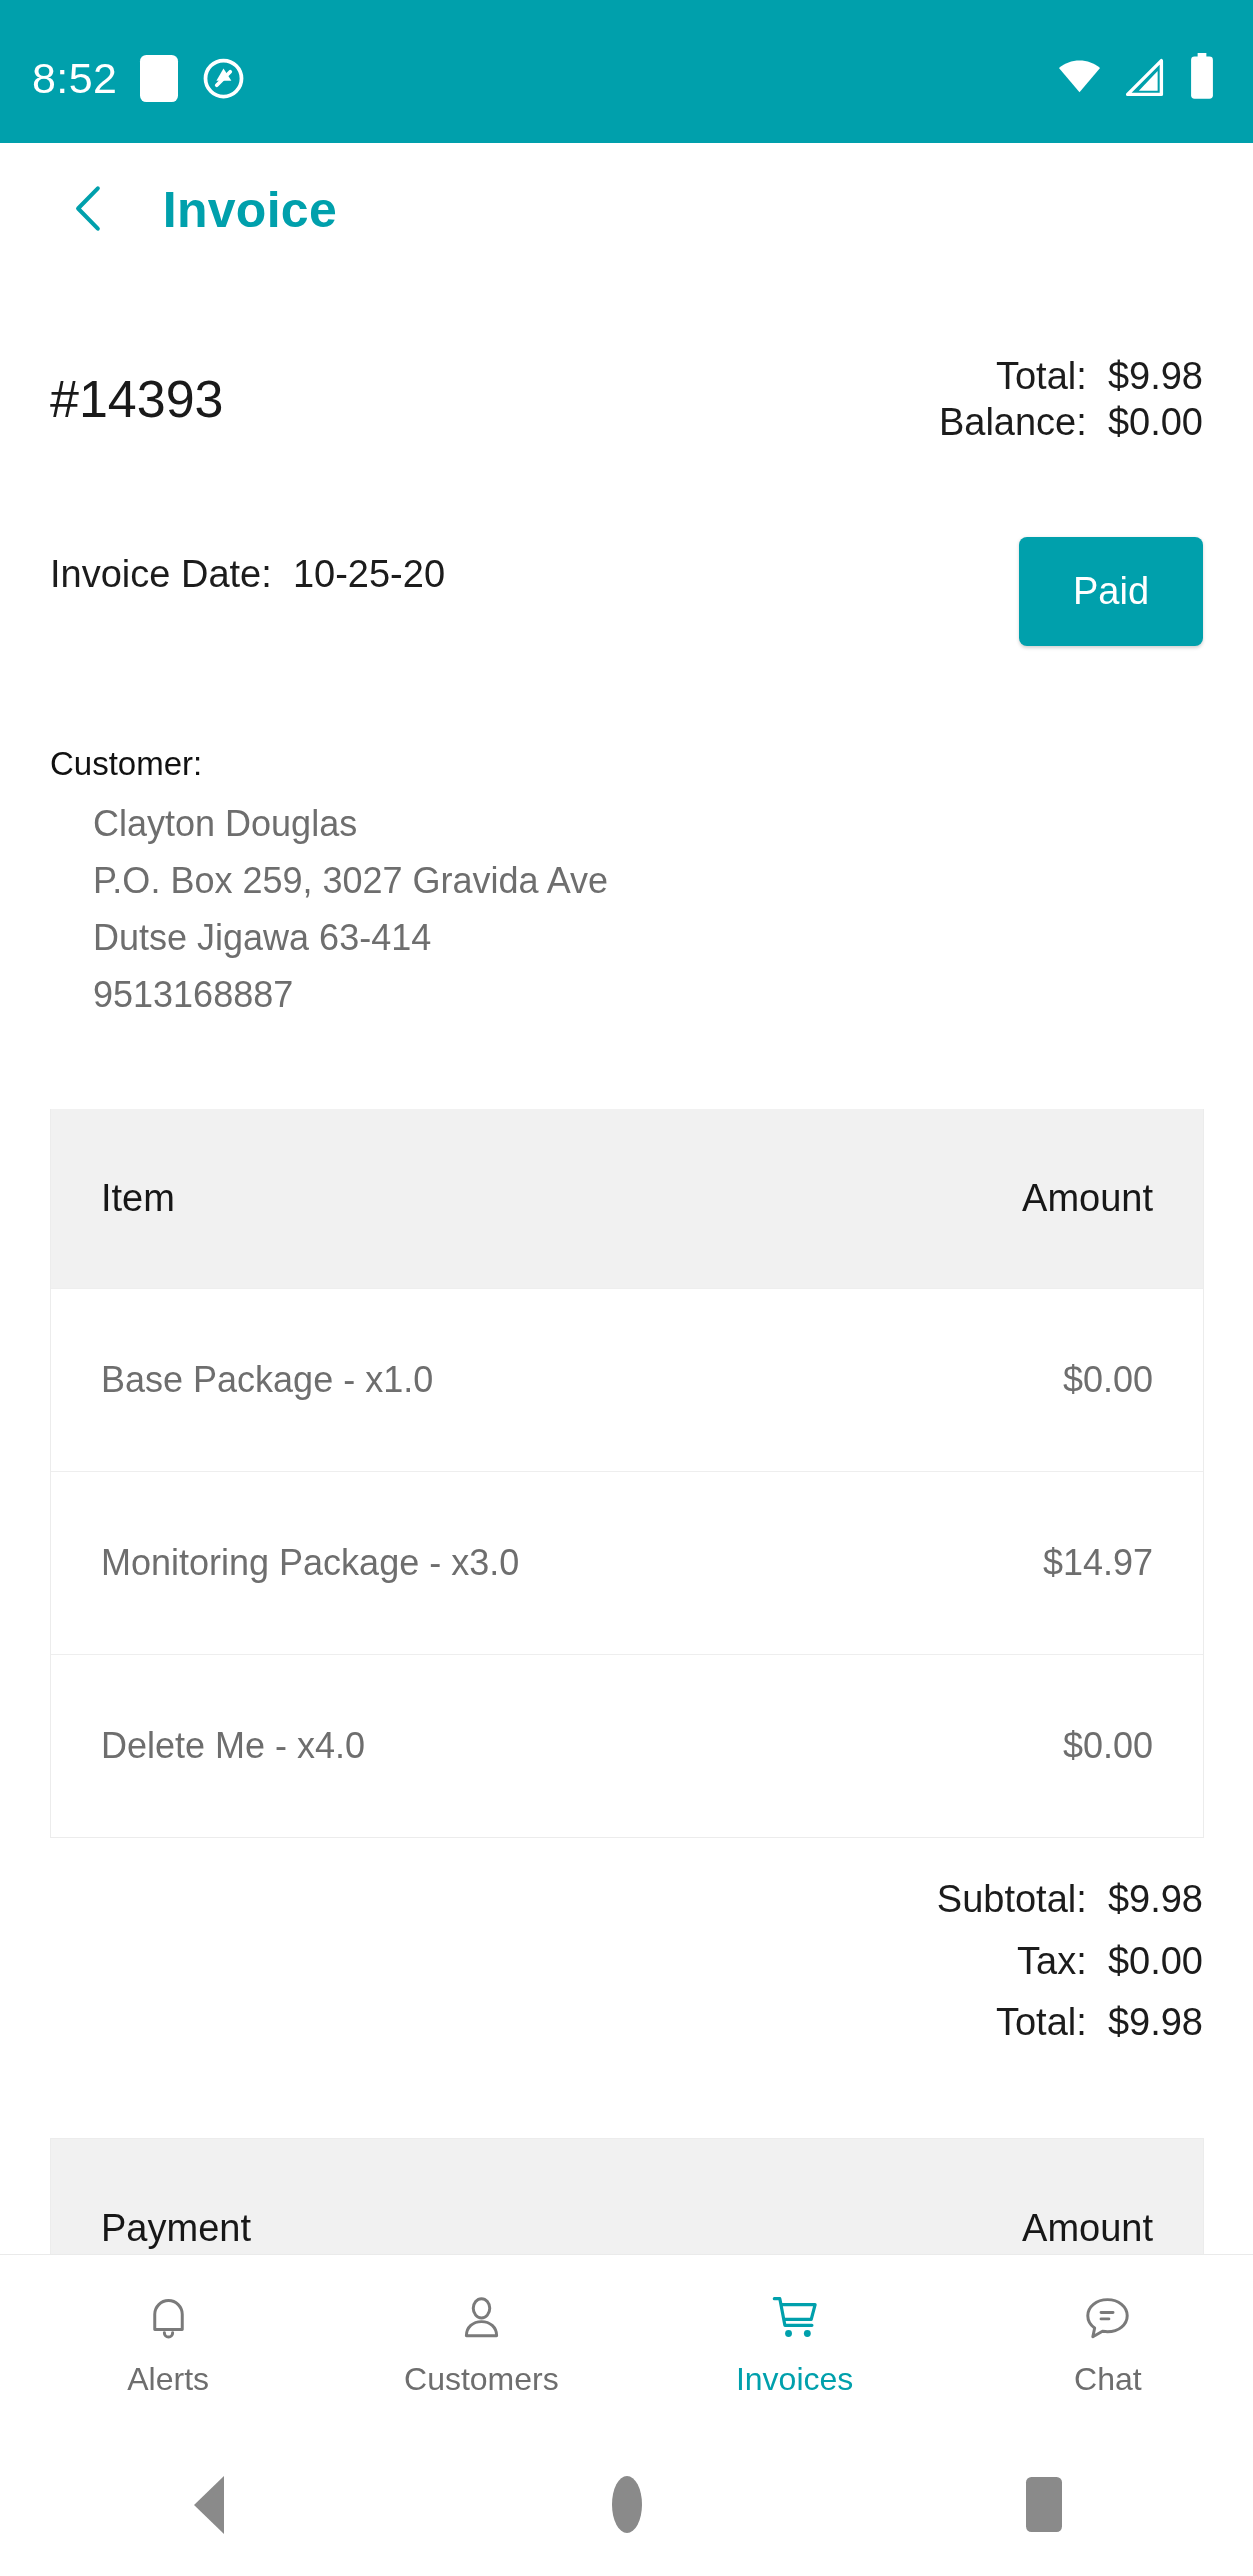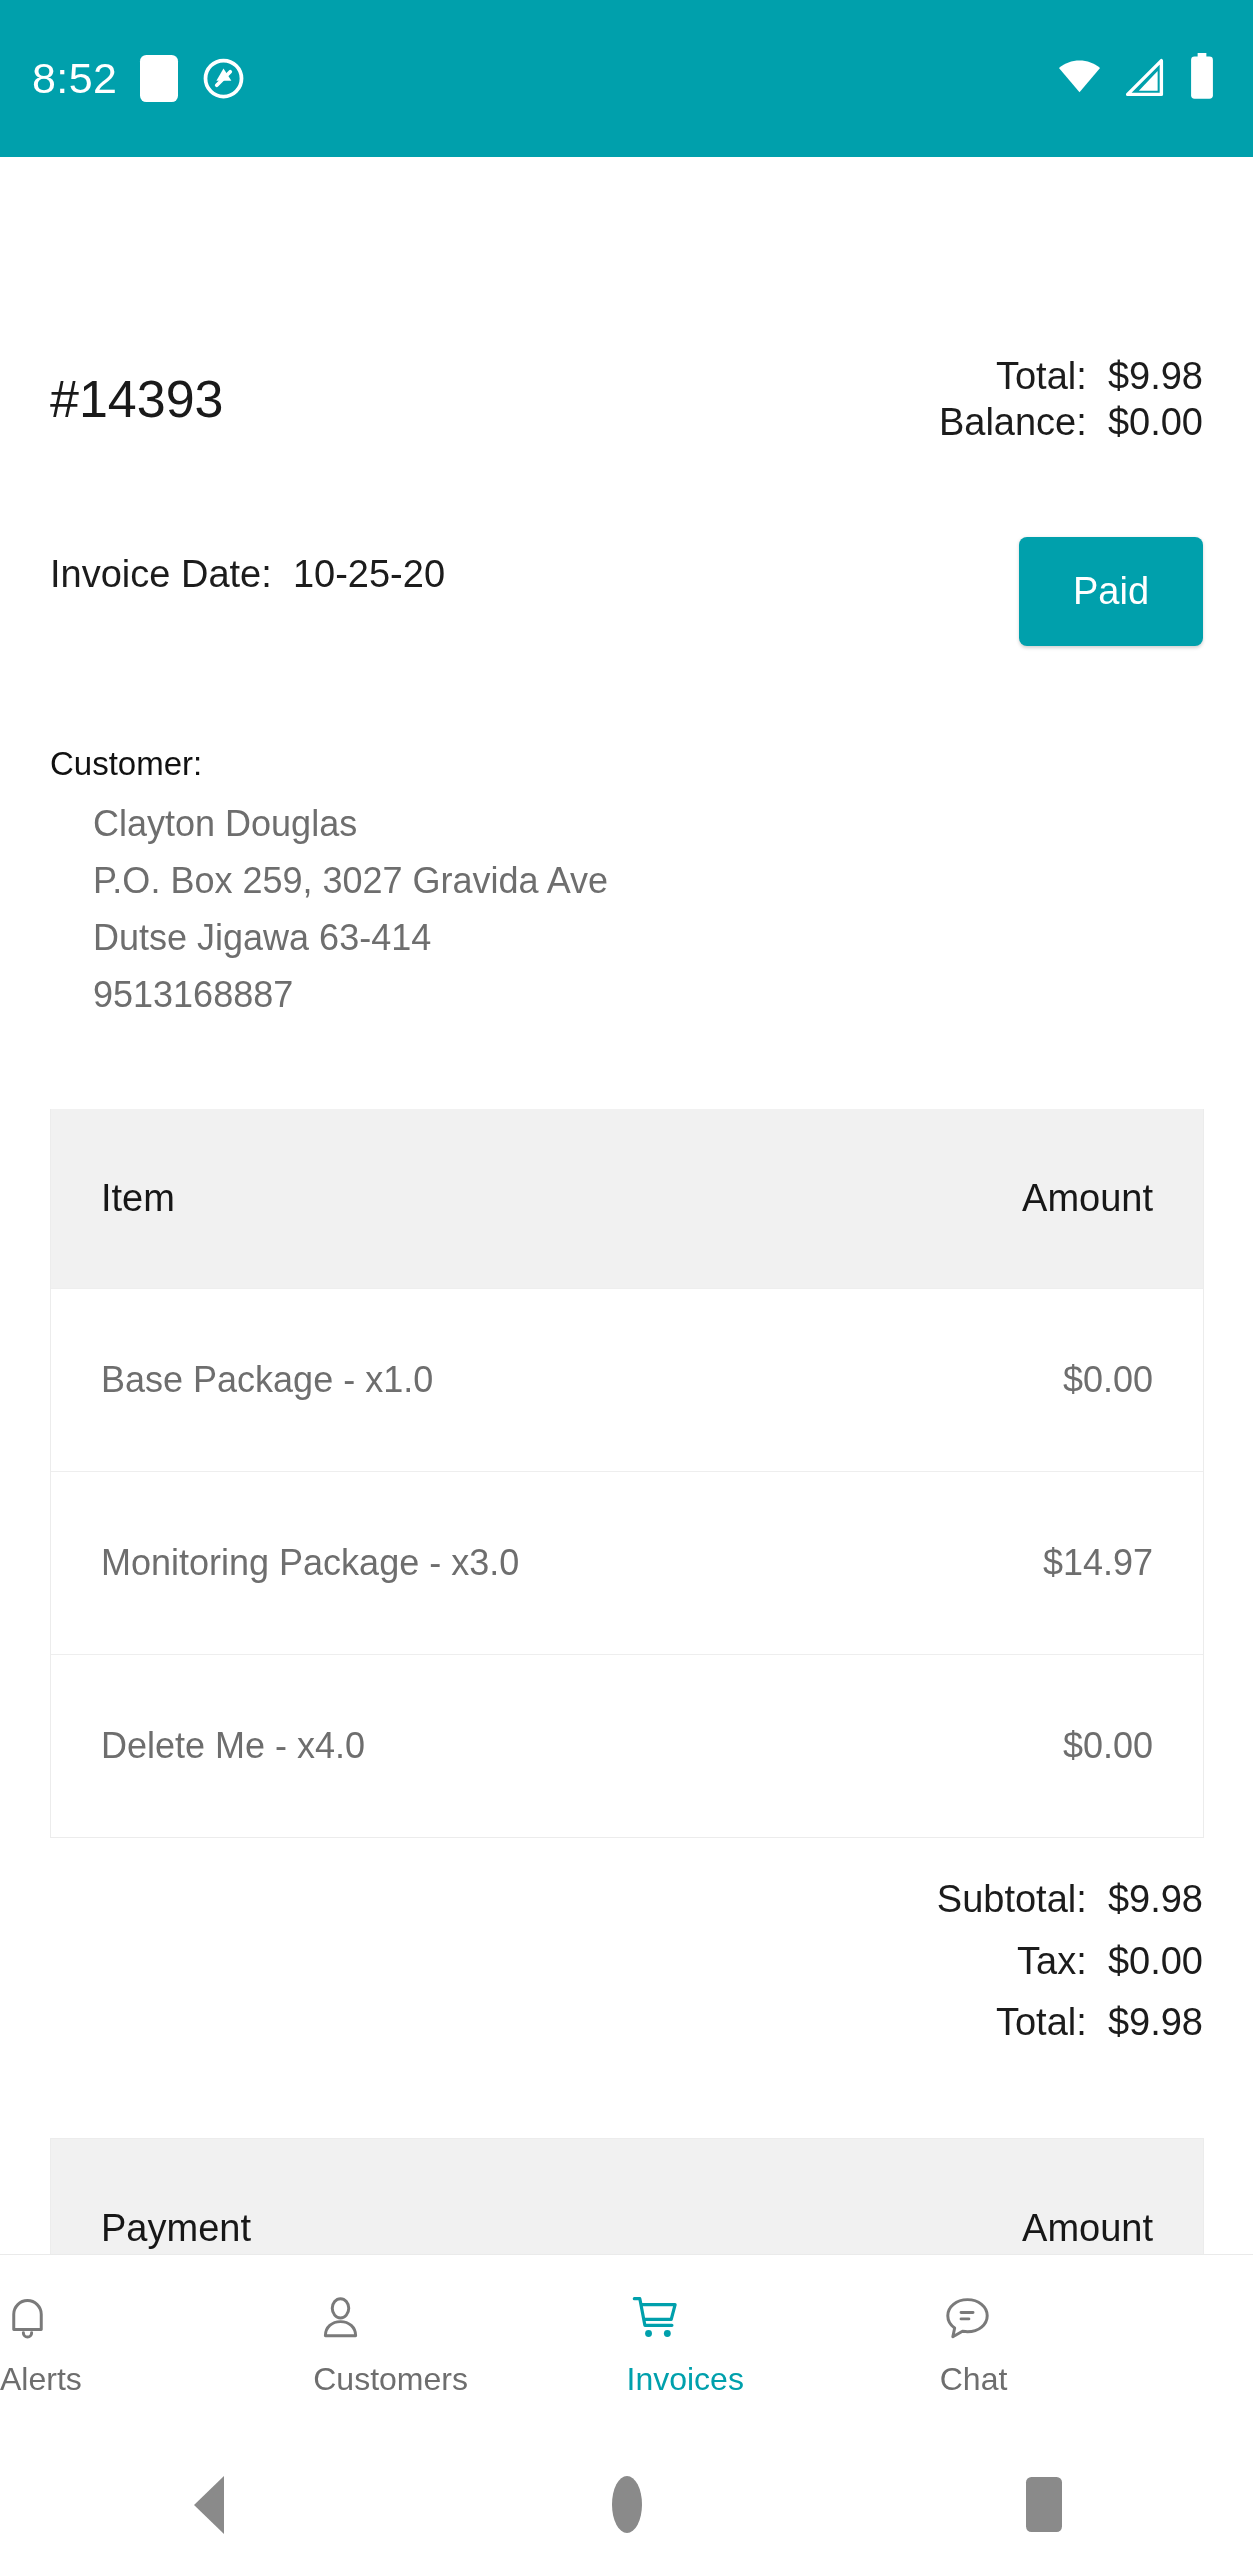--- a/index.html
+++ b/index.html
@@ -84,21 +84,21 @@
   .pay-head .c1{ font-size:38px; color:#171717; }
   .pay-head .c2{ margin-left:auto; font-size:38px; color:#171717; }
 
   
   .bottomnav{
     position:absolute; left:0; bottom:143px; width:1253px; height:179px;
     background:#fff; border-top:0.9px solid #eaeaea;
     display:flex; align-items:center;
   }
   .nav-item{ flex:1; display:flex; flex-direction:column;
-    justify-content:center; gap:12.5px; }
+    align-items:center; justify-content:center; gap:12.5px;padding-left:23px; }
   .nav-label{ font-size:32px; color:#6e6e6e; }
   .nav-item.active .nav-label{ color:#00a0ac; }
 
   
   .sysnav{
     position:absolute; left:0; bottom:0; width:1253px; height:143px;
     background:#fff; display:flex; align-items:center;
   }
   .sys-btn{ flex:1; display:flex; align-items:center; justify-content:center; }
   .sys-back{ width:0; height:0; border-top:29px solid transparent;
@@ -137,20 +137,30 @@
       </span>
       <span>
         <svg width="30" height="48" viewBox="0 0 12 22">
           <rect x="4" y="0" width="4" height="2" fill="#fff"></rect>
           <rect x="1" y="1.6" width="10" height="19.4" rx="1.6" fill="#fff"></rect>
         </svg>
       </span>
     </div>
   </div>
 
+  <div class="appbar">
+    <div class="back-btn">
+      <span>
+        <svg width="57" height="57" viewBox="0 0 24 24">
+          <path d="M15.5 3.5 L7.2 12 L15.5 20.5" fill="none" stroke="#00a0ac" stroke-width="1.7" stroke-linecap="round" stroke-linejoin="round"></path>
+        </svg>
+      </span>
+    </div>
+    <div class="appbar-title">Invoice</div>
+  </div>
 
   <div class="inv-head">
     <div class="inv-num">#14393</div>
     <div class="inv-amounts">
       <div>Total:  $9.98</div>
       <div>Balance:  $0.00</div>
     </div>
   </div>
 
   <div class="inv-date-row">

